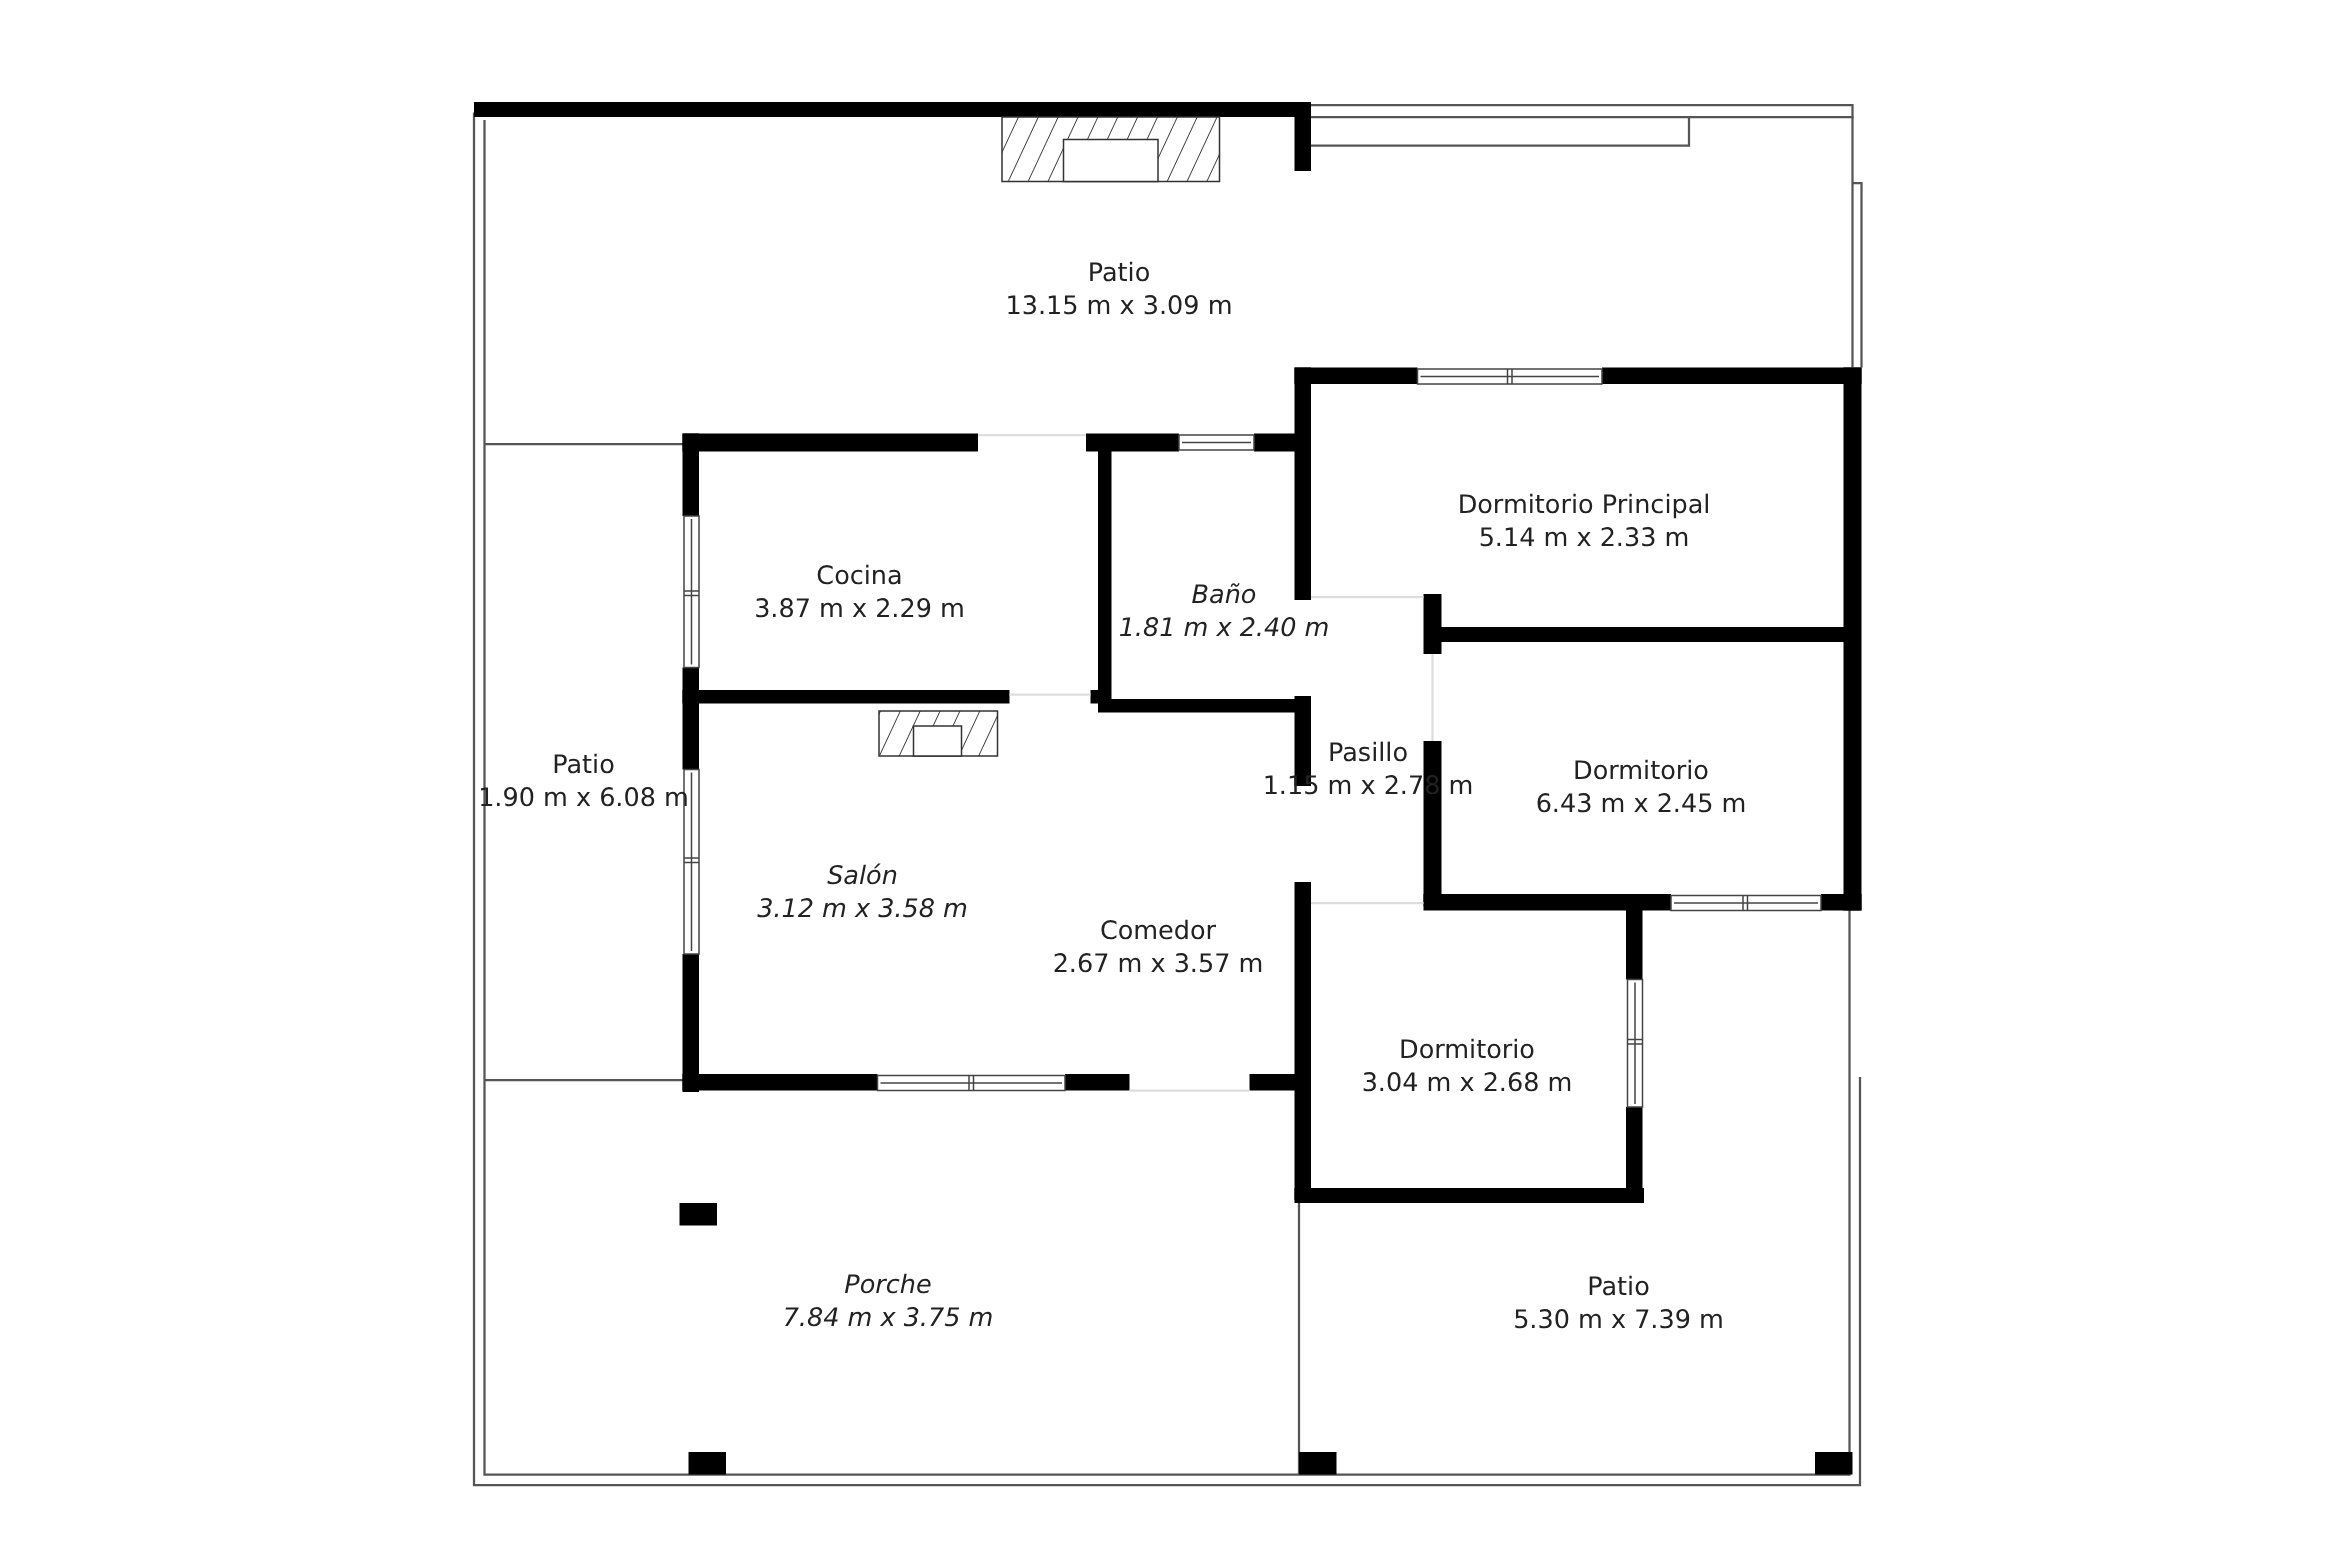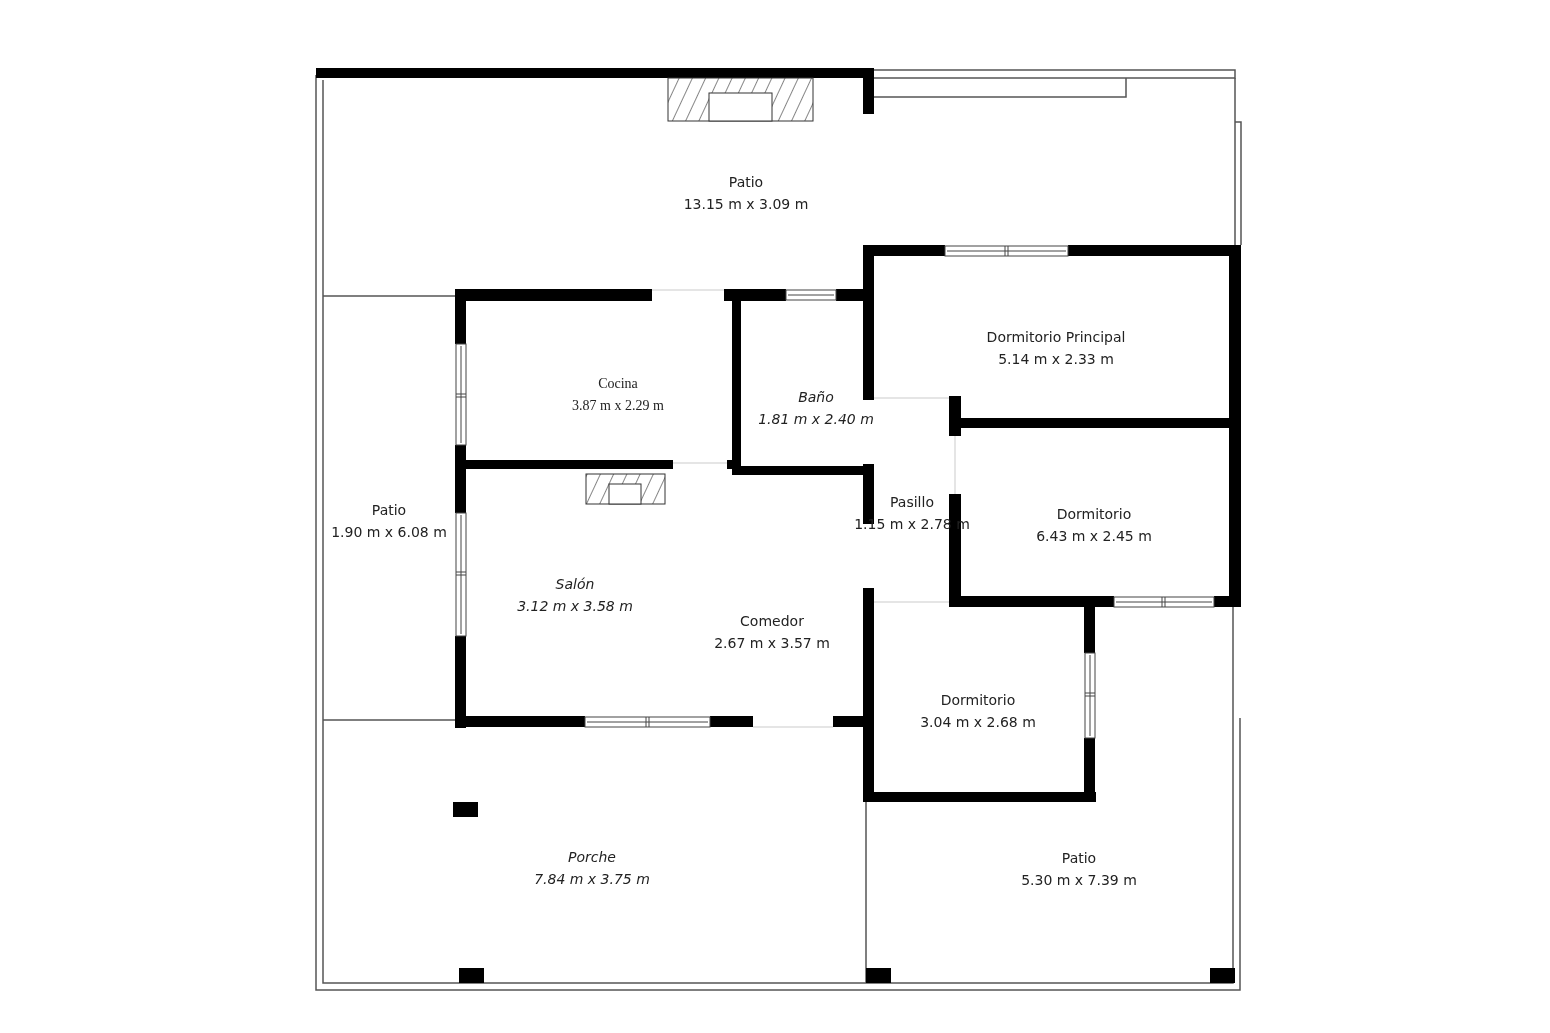--- a/index.html
+++ b/index.html
@@ -1,18 +1,18 @@
 <!DOCTYPE html>
 <html><head>
   <meta charset="utf-8">
   <style>
     html, body { margin: 0; padding: 0; background: #ffffff; }
     body { width: 1550px; height: 1033px; position: relative; overflow: hidden; font-family: "DejaVu Sans", "Liberation Sans", sans-serif; }
     #plan { position: absolute; left: 0; top: 0; width: 1550px; height: 1033px; }
-    .room-label { position: absolute; transform: translate(-50%, 0); text-align: center; color: #222; font-size: 14px; line-height: 22px; white-space: nowrap; }
+    .room-label { position: absolute; transform: translate(-50%, 0); text-align: center; color: #222; font-size: 17px; line-height: 22px; white-space: nowrap; }
     .room-label span { display: block; }
   </style>
 </head>
 <body>
 
 <svg id="plan" viewBox="0 0 1550 1033" xmlns="http://www.w3.org/2000/svg">
   <defs>
     <pattern id="hatch" patternUnits="userSpaceOnUse" width="12" height="12" patternTransform="rotate(25)">
       <line x1="0" y1="0" x2="0" y2="12" stroke="#333" stroke-width="1.2"></line>
     </pattern>
@@ -123,21 +123,21 @@
 </svg>
 
 <div class="room-label" style="left:746px; top:171px;">
   <span>Patio</span>
   <span>13.15 m x 3.09 m</span>
 </div>
 <div class="room-label" style="left:389px; top:499px;">
   <span>Patio</span>
   <span>1.90 m x 6.08 m</span>
 </div>
-<div class="room-label" style="left:618px; top:373px;font-family:Liberation Serif, serif;">
+<div class="room-label" style="left:573px; top:373px;">
   <span>Cocina</span>
   <span>3.87 m x 2.29 m</span>
 </div>
 <div class="room-label" style="left:816px; top:386px;font-style:italic;">
   <span>Baño</span>
   <span>1.81 m x 2.40 m</span>
 </div>
 <div class="room-label" style="left:1056px; top:326px;">
   <span>Dormitorio Principal</span>
   <span>5.14 m x 2.33 m</span>

